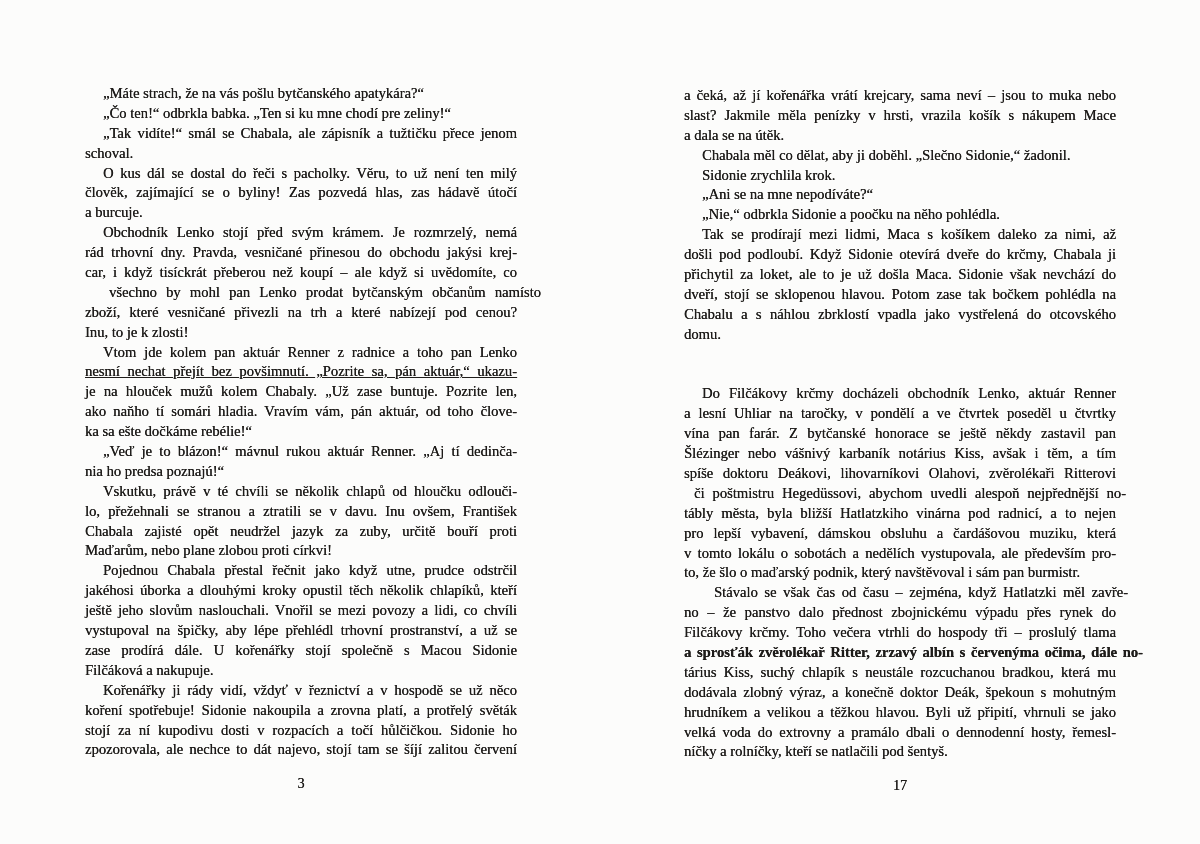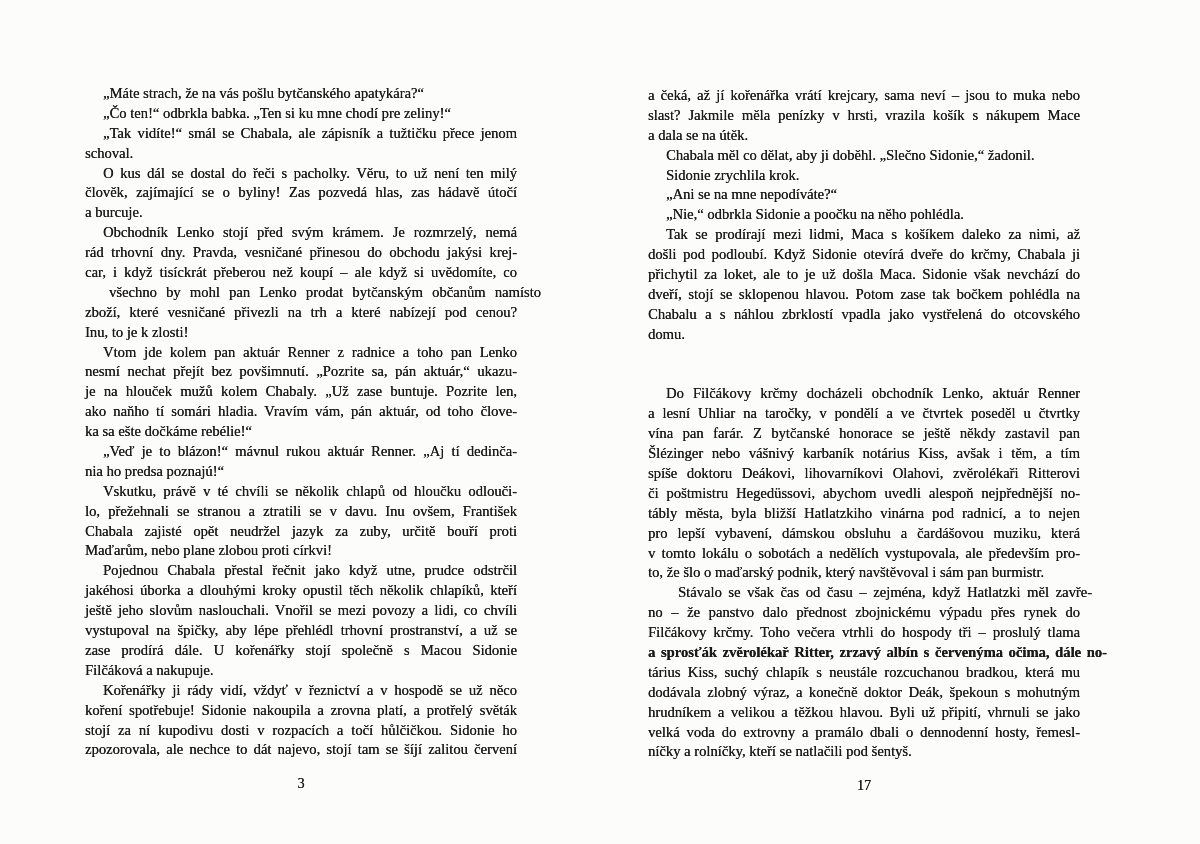--- a/index.html
+++ b/index.html
@@ -17,21 +17,21 @@
     font-family:"Liberation Serif","DejaVu Serif",serif;
     overflow:hidden;
   }
   .page{
     position:absolute;
     top:84px;
     width:432px;
     height:740px;
   }
   #page-left{left:85px;}
-  #page-right{left:648px;top:86px;}
+  #page-right{left:684px;top:86px;}
   .para{margin:0;}
   .para.section-break{margin-top:calc(var(--lh) * 2);}
   .line{
     font-size:14.6px;
     line-height:var(--lh);
     height:var(--lh);
     white-space:nowrap;
     text-shadow:0.15px 0 0 currentColor;
   }
   .line.indent{padding-left:var(--indent);}
@@ -66,21 +66,21 @@
       <div class="para">
         <div class="line indent j"><span style="word-spacing: 5.24414px;">Obchodník Lenko stojí před svým krámem. Je rozmrzelý, nemá</span></div>
         <div class="line j"><span style="word-spacing: 3.83854px;">rád trhovní dny. Pravda, vesničané přinesou do obchodu jakýsi krej-</span></div>
         <div class="line j"><span style="word-spacing: 3.42578px;">car, i když tisíckrát přeberou než koupí – ale když si uvědomíte, co</span></div>
         <div class="line j"><span style="word-spacing: 5.56641px; margin-left: 24px;">všechno by mohl pan Lenko prodat bytčanským občanům namísto</span></div>
         <div class="line j"><span style="word-spacing: 5.39531px;">zboží, které vesničané přivezli na trh a které nabízejí pod cenou?</span></div>
         <div class="line"><span>Inu, to je k zlosti!</span></div>
       </div>
       <div class="para">
         <div class="line indent j"><span style="word-spacing: 4.22159px;">Vtom jde kolem pan aktuár Renner z radnice a toho pan Lenko</span></div>
-        <div class="line j"><span style="word-spacing: 3.9375px;">nesmí nechat přejít bez povšimnutí. „Pozrite sa, pán aktuár,“ ukazu-</span></div>
+        <div class="line j"><span style="word-spacing: 3.9375px; text-decoration: underline;">nesmí nechat přejít bez povšimnutí. „Pozrite sa, pán aktuár,“ ukazu-</span></div>
         <div class="line j"><span style="word-spacing: 4.59219px;">je na hlouček mužů kolem Chabaly. „Už zase buntuje. Pozrite len,</span></div>
         <div class="line j"><span style="word-spacing: 3.47017px;">ako naňho tí somári hladia. Vravím vám, pán aktuár, od toho člove-</span></div>
         <div class="line"><span>ka sa ešte dočkáme rebélie!“</span></div>
       </div>
       <div class="para">
         <div class="line indent j"><span style="word-spacing: 3.53906px;">„Veď je to blázon!“ mávnul rukou aktuár Renner. „Aj tí dedinča-</span></div>
         <div class="line"><span>nia ho predsa poznajú!“</span></div>
       </div>
       <div class="para">
         <div class="line indent j"><span style="word-spacing: 3.58594px;">Vskutku, právě v té chvíli se několik chlapů od hloučku odlouči-</span></div>
@@ -132,21 +132,21 @@
         <div class="line j"><span style="word-spacing: 2.99375px;">dveří, stojí se sklopenou hlavou. Potom zase tak bočkem pohlédla na</span></div>
         <div class="line j"><span style="word-spacing: 4.72396px;">Chabalu a s náhlou zbrklostí vpadla jako vystřelená do otcovského</span></div>
         <div class="line"><span>domu.</span></div>
       </div>
       <div class="para section-break">
         <div class="line indent j"><span style="word-spacing: 5.41518px;">Do Filčákovy krčmy docházeli obchodník Lenko, aktuár Renner</span></div>
         <div class="line j"><span style="word-spacing: 4.29948px;">a lesní Uhliar na taročky, v pondělí a ve čtvrtek poseděl u čtvrtky</span></div>
         <div class="line j"><span style="word-spacing: 5.79844px;">vína pan farár. Z bytčanské honorace se ještě někdy zastavil pan</span></div>
         <div class="line j"><span style="word-spacing: 5.02031px;">Šlézinger nebo vášnivý karbaník notárius Kiss, avšak i těm, a tím</span></div>
         <div class="line j"><span style="word-spacing: 5.9349px;">spíše doktoru Deákovi, lihovarníkovi Olahovi, zvěrolékaři Ritterovi</span></div>
-        <div class="line j"><span style="word-spacing: 4.27679px;">či poštmistru Hegedüssovi, abychom uvedli alespoň nejpřednější no-</span></div>
+        <div class="line j"><span style="word-spacing: 4.27679px; margin-left: 10px;">či poštmistru Hegedüssovi, abychom uvedli alespoň nejpřednější no-</span></div>
         <div class="line j"><span style="word-spacing: 4.45625px;">tábly města, byla bližší Hatlatzkiho vinárna pod radnicí, a to nejen</span></div>
         <div class="line j"><span style="word-spacing: 6.27539px; margin-top: 36px;">pro lepší vybavení, dámskou obsluhu a čardášovou muziku, která</span></div>
         <div class="line j"><span style="word-spacing: 2.63125px;">v tomto lokálu o sobotách a nedělích vystupovala, ale především pro-</span></div>
         <div class="line"><span>to, že šlo o maďarský podnik, který navštěvoval i sám pan burmistr.</span></div>
       </div>
       <div class="para">
         <div class="line indent j"><span style="word-spacing: 2.93466px; margin-left: 12px;">Stávalo se však čas od času – zejména, když Hatlatzki měl zavře-</span></div>
         <div class="line j"><span style="word-spacing: 4.94062px;">no – že panstvo dalo přednost zbojnickému výpadu přes rynek do</span></div>
         <div class="line j"><span style="word-spacing: 3.3375px;">Filčákovy krčmy. Toho večera vtrhli do hospody tři – proslulý tlama</span></div>
         <div class="line j"><span style="word-spacing: 1.95156px; font-weight: bold;">a sprosťák zvěrolékař Ritter, zrzavý albín s červenýma očima, dále no-</span></div>

